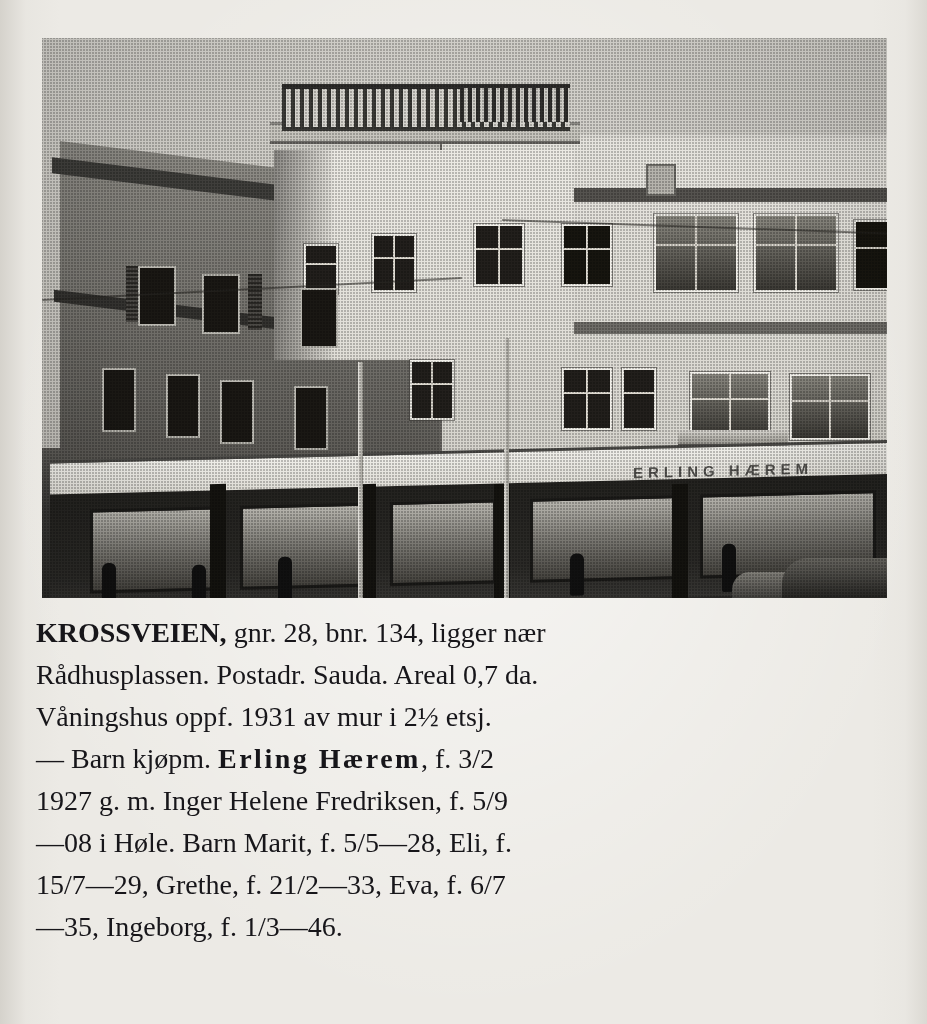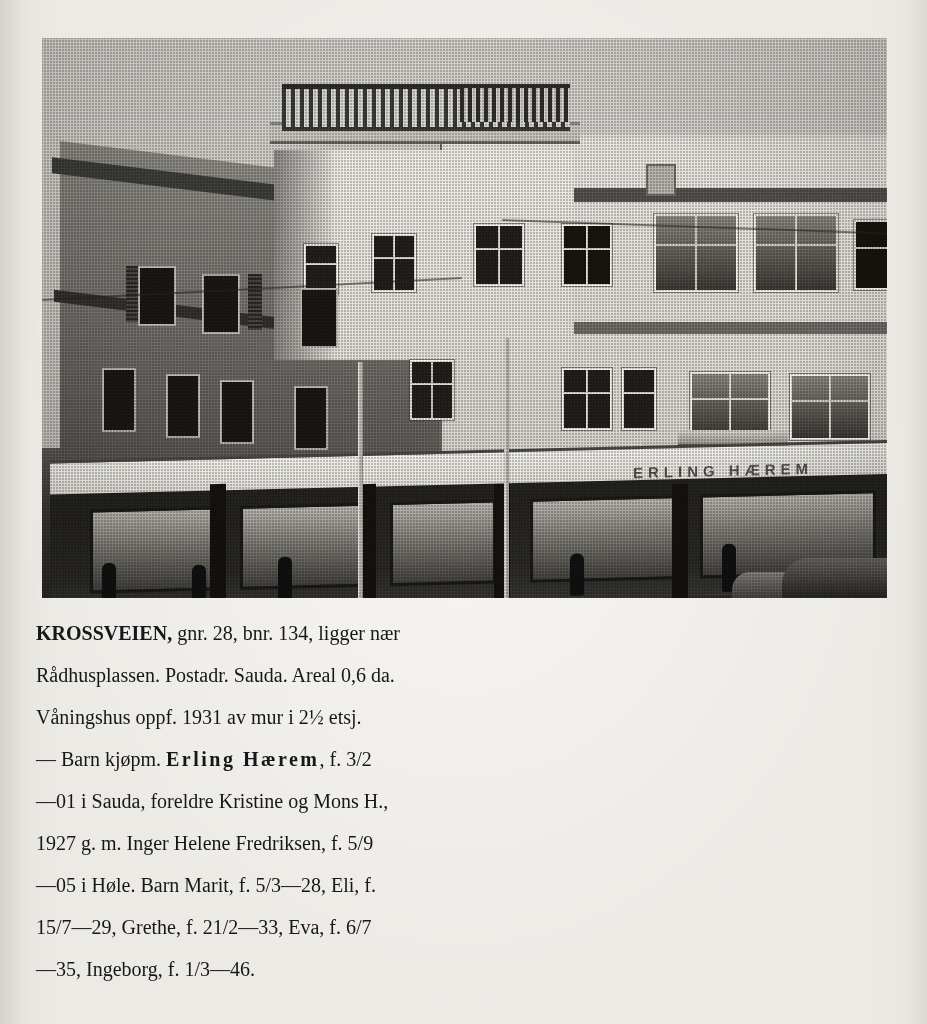--- a/index.html
+++ b/index.html
@@ -271,21 +271,21 @@
   }
 
   
   .caption {
     position: absolute;
     left: 36px;
     top: 612px;
     width: 858px;
     color: #17161a;
     font-family: "Liberation Serif", serif;
-    font-size: 20px;
+    font-size: 28px;
     line-height: 42px;
     text-align: justify;
     text-align-last: left;
   }
   .caption .line {
     white-space: nowrap;
     display: block;
   }
   .bold { font-weight: bold; }
   .spaced { letter-spacing: 2.5px; font-weight: bold; }
@@ -408,36 +408,33 @@
       <div class="halftone"></div>
       <div class="vignette"></div>
     </div>
   </div>
 
   <div class="caption">
     <span class="line">
       <span class="bold">KROSSVEIEN,</span><span> gnr. 28, bnr. 134, ligger nær</span>
     </span>
     <span class="line">
-      <span>Rådhusplassen. Postadr. Sauda. Areal 0,6 da.</span>
+      <span>Rådhusplassen. Postadr. Sauda. Areal 0,7 da.</span>
     </span>
     <span class="line">
       <span>Våningshus oppf. 1931 av mur i 2½ etsj.</span>
     </span>
     <span class="line">
       <span>— Barn kjøpm. </span><span class="spaced">Erling Hærem</span><span>, f. 3/2</span>
     </span>
     <span class="line">
-      <span>—01 i Sauda, foreldre Kristine og Mons H.,</span>
-    </span>
-    <span class="line">
       <span>1927 g. m. Inger Helene Fredriksen, f. 5/9</span>
     </span>
     <span class="line">
-      <span>—05 i Høle. Barn Marit, f. 5/3—28, Eli, f.</span>
+      <span>—08 i Høle. Barn Marit, f. 5/5—28, Eli, f.</span>
     </span>
     <span class="line">
       <span>15/7—29, Grethe, f. 21/2—33, Eva, f. 6/7</span>
     </span>
     <span class="line">
       <span>—35, Ingeborg, f. 1/3—46.</span>
     </span>
   </div>
 </div>
 

